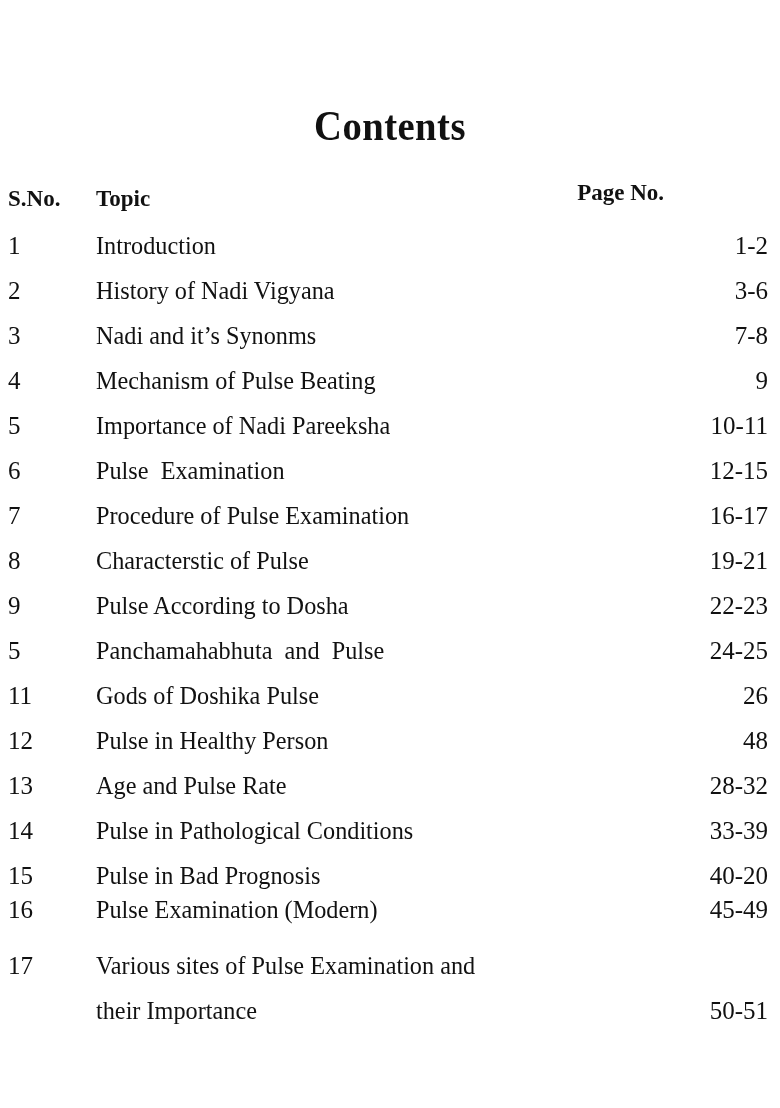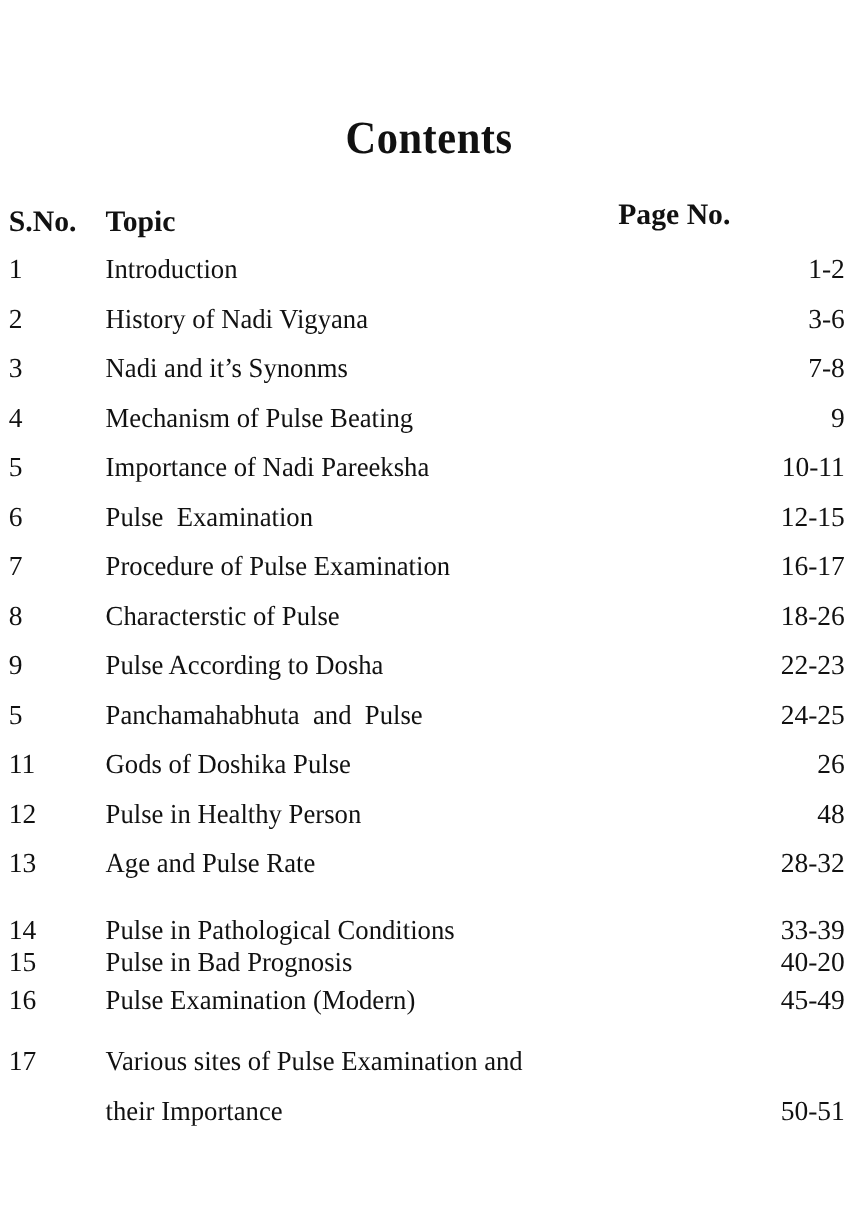--- a/index.html
+++ b/index.html
@@ -33,21 +33,21 @@
       left: 0;
       width: 780px;
     }
     .toc-header {
       position: absolute;
       top: 0;
       left: 0;
       width: 676px;
       height: 44px;
       font-weight: bold;
-      font-size: 27px;
+      font-size: 23px;
     }
     .col-sno {
       position: absolute;
       left: 8px;
     }
     .col-topic {
       position: absolute;
       left: 96px;
     }
     .col-page {
@@ -118,21 +118,21 @@
     <span class="col-page">12-15</span>
   </div>
   <div class="toc-row" style="top:322px">
     <span class="col-sno">7</span>
     <span class="col-topic">Procedure of Pulse Examination</span>
     <span class="col-page">16-17</span>
   </div>
   <div class="toc-row" style="top:367px">
     <span class="col-sno">8</span>
     <span class="col-topic">Characterstic of Pulse</span>
-    <span class="col-page">18-26</span>
+    <span class="col-page">19-21</span>
   </div>
   <div class="toc-row" style="top:412px">
     <span class="col-sno">9</span>
     <span class="col-topic">Pulse According to Dosha</span>
     <span class="col-page">22-23</span>
   </div>
   <div class="toc-row" style="top:457px">
     <span class="col-sno">5</span>
     <span class="col-topic" style="white-space:pre">Panchamahabhuta  and  Pulse</span>
     <span class="col-page">24-25</span>
@@ -145,21 +145,21 @@
   <div class="toc-row" style="top:547px">
     <span class="col-sno">12</span>
     <span class="col-topic">Pulse in Healthy Person</span>
     <span class="col-page">48</span>
   </div>
   <div class="toc-row" style="top:592px">
     <span class="col-sno">13</span>
     <span class="col-topic">Age and Pulse Rate</span>
     <span class="col-page">28-32</span>
   </div>
-  <div class="toc-row" style="top:653px">
+  <div class="toc-row" style="top:637px">
     <span class="col-sno">14</span>
     <span class="col-topic">Pulse in Pathological Conditions</span>
     <span class="col-page">33-39</span>
   </div>
   <div class="toc-row" style="top:682px">
     <span class="col-sno">15</span>
     <span class="col-topic">Pulse in Bad Prognosis</span>
     <span class="col-page">40-20</span>
   </div>
   <div class="toc-row" style="top:716px">

